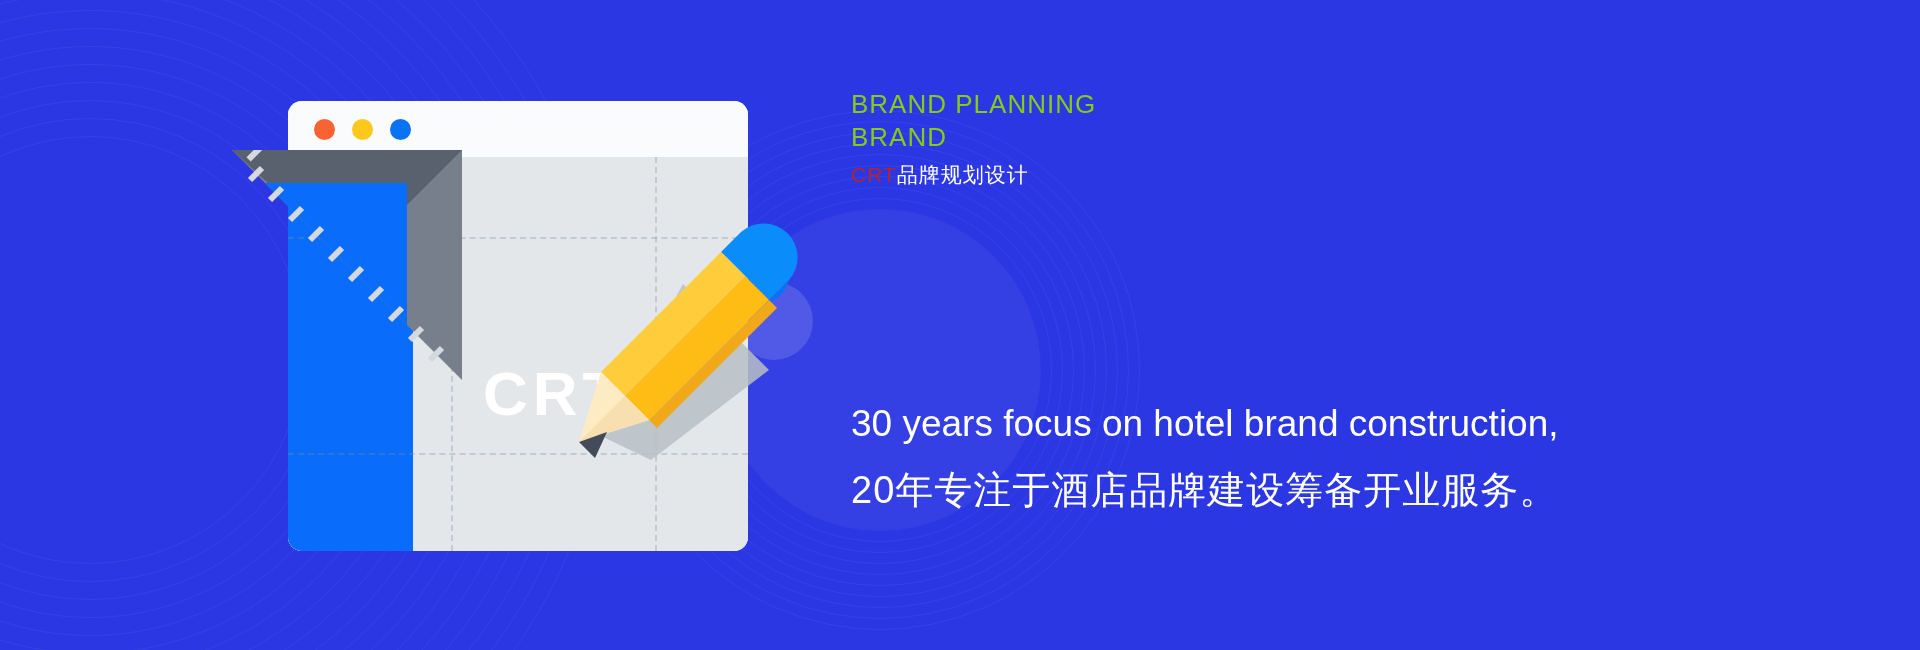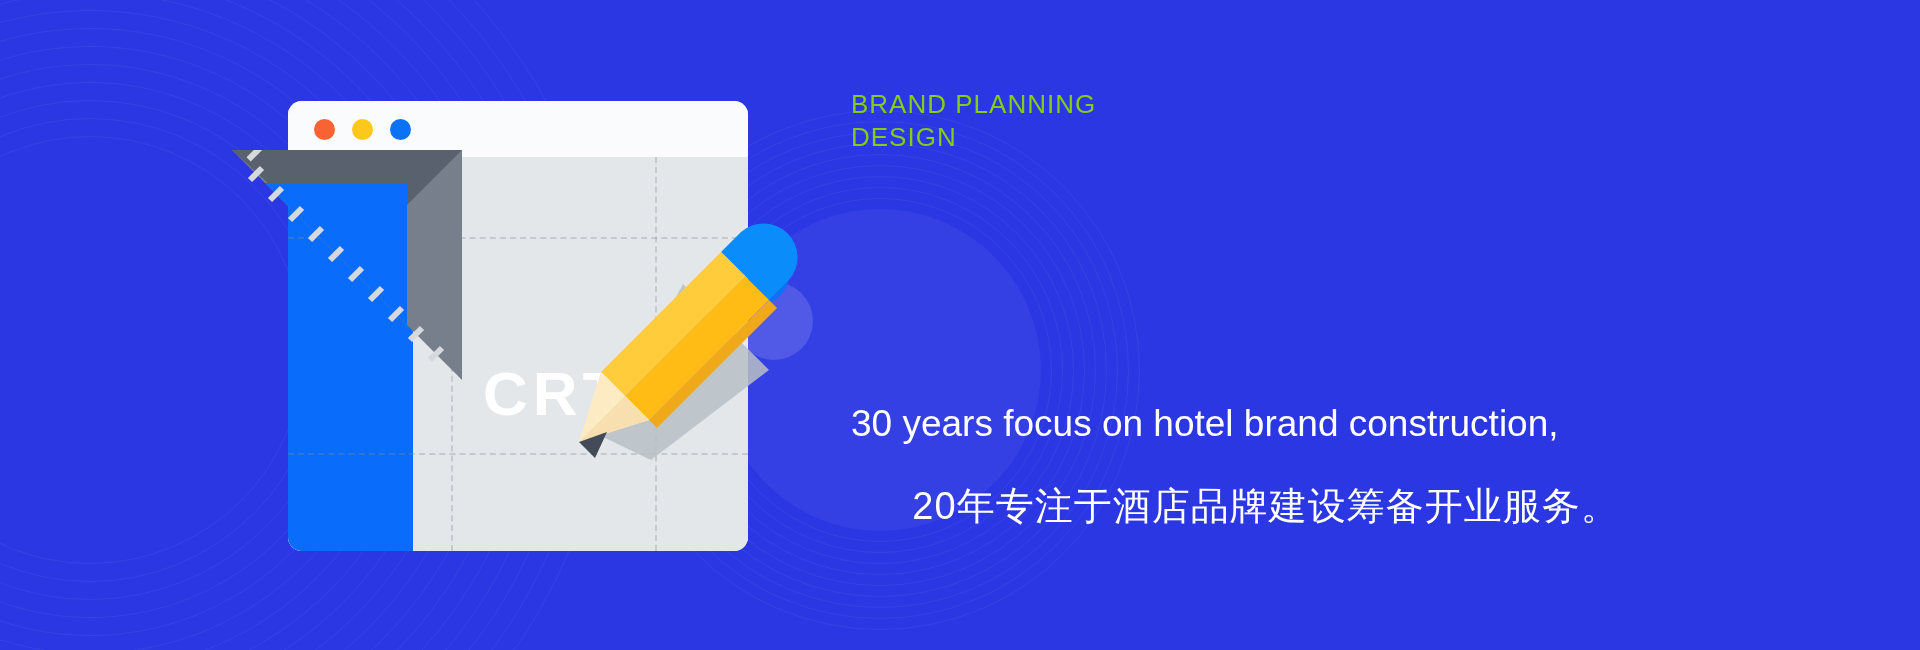--- a/index.html
+++ b/index.html
@@ -222,27 +222,26 @@
     width: 830px;
   }
   .headline-line {
     color: #ffffff;
     font-size: 37px;
     line-height: 48px;
     font-weight: 400;
     white-space: nowrap;
   }
   #headline-cn {
-    margin-top: 34px;
+    margin-top: 18px;
     color: #ffffff;
     font-size: 38px;
     line-height: 48px;
     letter-spacing: 1px;
     white-space: nowrap;
-    text-align: center;
   }
 </style>
 </head>
 <body>
 
 <div id="banner">
 
   <div id="rings-left" class="rings">
     <div class="ring" style="left:0px;top:0px;width:1040px;height:1040px;"></div>
     <div class="ring" style="left:18px;top:18px;width:1004px;height:1004px;"></div>
@@ -345,21 +344,24 @@
       <path d="M70,174 L94,198 L24,220 Z" fill="#f7dfb0"></path>
 
       <path d="M24,220 L52,210 L40,236 Z" fill="#434a58"></path>
     </svg>
   </div>
 
   <div id="copy">
 
     <div id="eyebrow">
       <div id="eyebrow-line1">BRAND PLANNING</div>
-      <div id="eyebrow-line2">DESIGN</div>
+      <div id="eyebrow-line2">BRAND</div>
+      <div id="eyebrow-cn">
+        <span id="eyebrow-cn-brand">CRT</span><span id="eyebrow-cn-text">品牌规划设计</span>
+      </div>
     </div>
 
     <div id="headline">
       <div class="headline-line">30 years focus on hotel brand construction,</div>
       <div id="headline-cn">20年专注于酒店品牌建设筹备开业服务。</div>
     </div>
 
   </div>
 </div>
 

